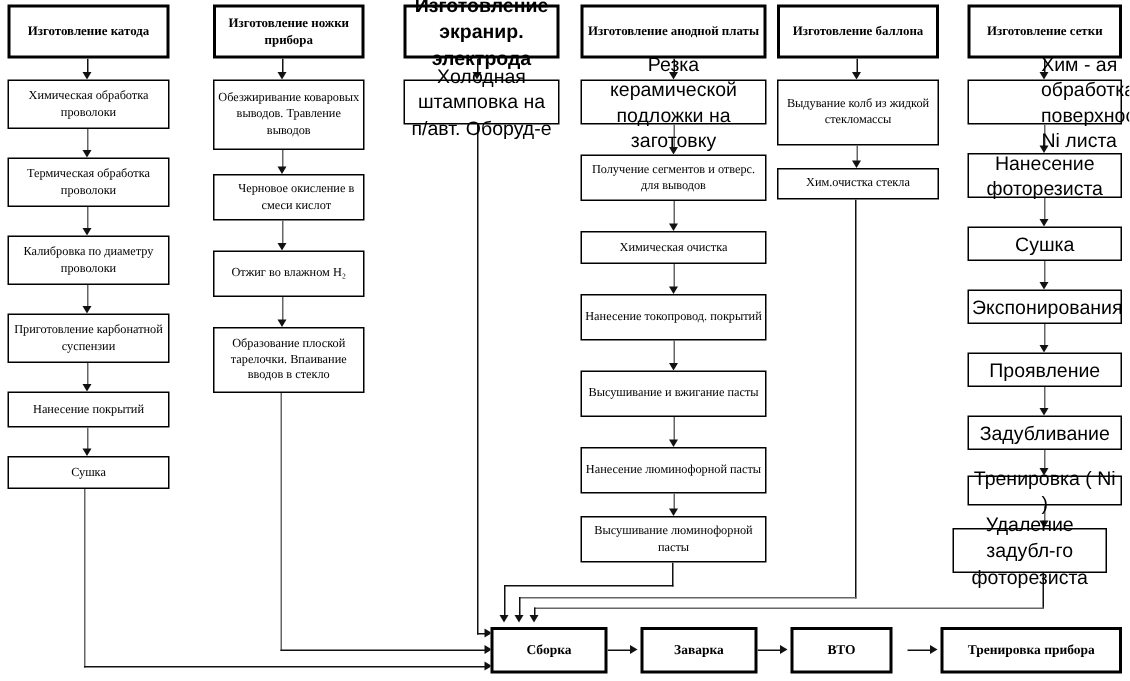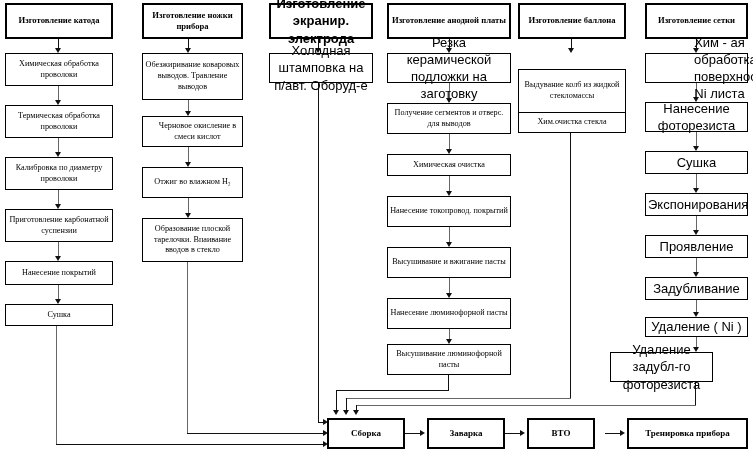--- a/index.html
+++ b/index.html
@@ -223,21 +223,21 @@
   <div class="hline dark" style="left:336px; top:390px; width:113px;"></div>
   <div class="vline dark" style="left:336px; top:390px; height:21px;"></div>
   <div class="arrow-down" style="left:333px; top:410px;"></div>
 
   <div class="node header" style="left:518px; top:3px; width:108px; height:36px;">
     <span class="txt">Изготовление баллона</span>
   </div>
   <div class="vline dark" style="left:571px; top:39px; height:9px;"></div>
   <div class="arrow-down" style="left:568px; top:48px;"></div>
 
-  <div class="node" style="left:518px; top:53px; width:108px; height:44px;margin-top:16px;">
+  <div class="node" style="left:518px; top:53px; width:108px; height:44px;">
     <span class="txt">Выдувание колб из жидкой стекломассы</span>
   </div>
   <div class="vline" style="left:571px; top:97px; height:12px;"></div>
   <div class="arrow-down" style="left:568px; top:107px;"></div>
 
   <div class="node" style="left:518px; top:112px; width:108px; height:21px;">
     <span class="txt">Хим.очистка стекла</span>
   </div>
 
   <div class="vline dark" style="left:570px; top:133px; height:266px;"></div>
@@ -281,26 +281,26 @@
   <div class="vline" style="left:696px; top:258px; height:16px;"></div>
   <div class="arrow-down" style="left:693px; top:272px;"></div>
 
   <div class="node sans" style="left:645px; top:277px; width:103px; height:23px;">
     <span class="txt">Задубливание</span>
   </div>
   <div class="vline" style="left:696px; top:300px; height:14px;"></div>
   <div class="arrow-down" style="left:693px; top:312px;"></div>
 
   <div class="node sans" style="left:645px; top:317px; width:103px; height:20px;">
-    <span class="txt">Удаление ( Ni )</span>
+    <span class="txt">Тренировка ( Ni )</span>
   </div>
   <div class="vline" style="left:696px; top:337px; height:12px;"></div>
   <div class="arrow-down" style="left:693px; top:347px;"></div>
 
-  <div class="node sans" style="left:610px; top:352px; width:103px; height:30px;">
+  <div class="node sans" style="left:635px; top:352px; width:103px; height:30px;">
     <span class="txt">Удаление задубл-го фоторезиста</span>
   </div>
 
   <div class="vline dark" style="left:695px; top:382px; height:24px;"></div>
   <div class="hline" style="left:356px; top:405px; width:340px;"></div>
   <div class="vline dark" style="left:356px; top:405px; height:6px;"></div>
   <div class="arrow-down" style="left:353px; top:410px;"></div>
 
   <div class="node terminal" style="left:327px; top:418px; width:78px; height:31px;">
     <span class="txt">Сборка</span>

